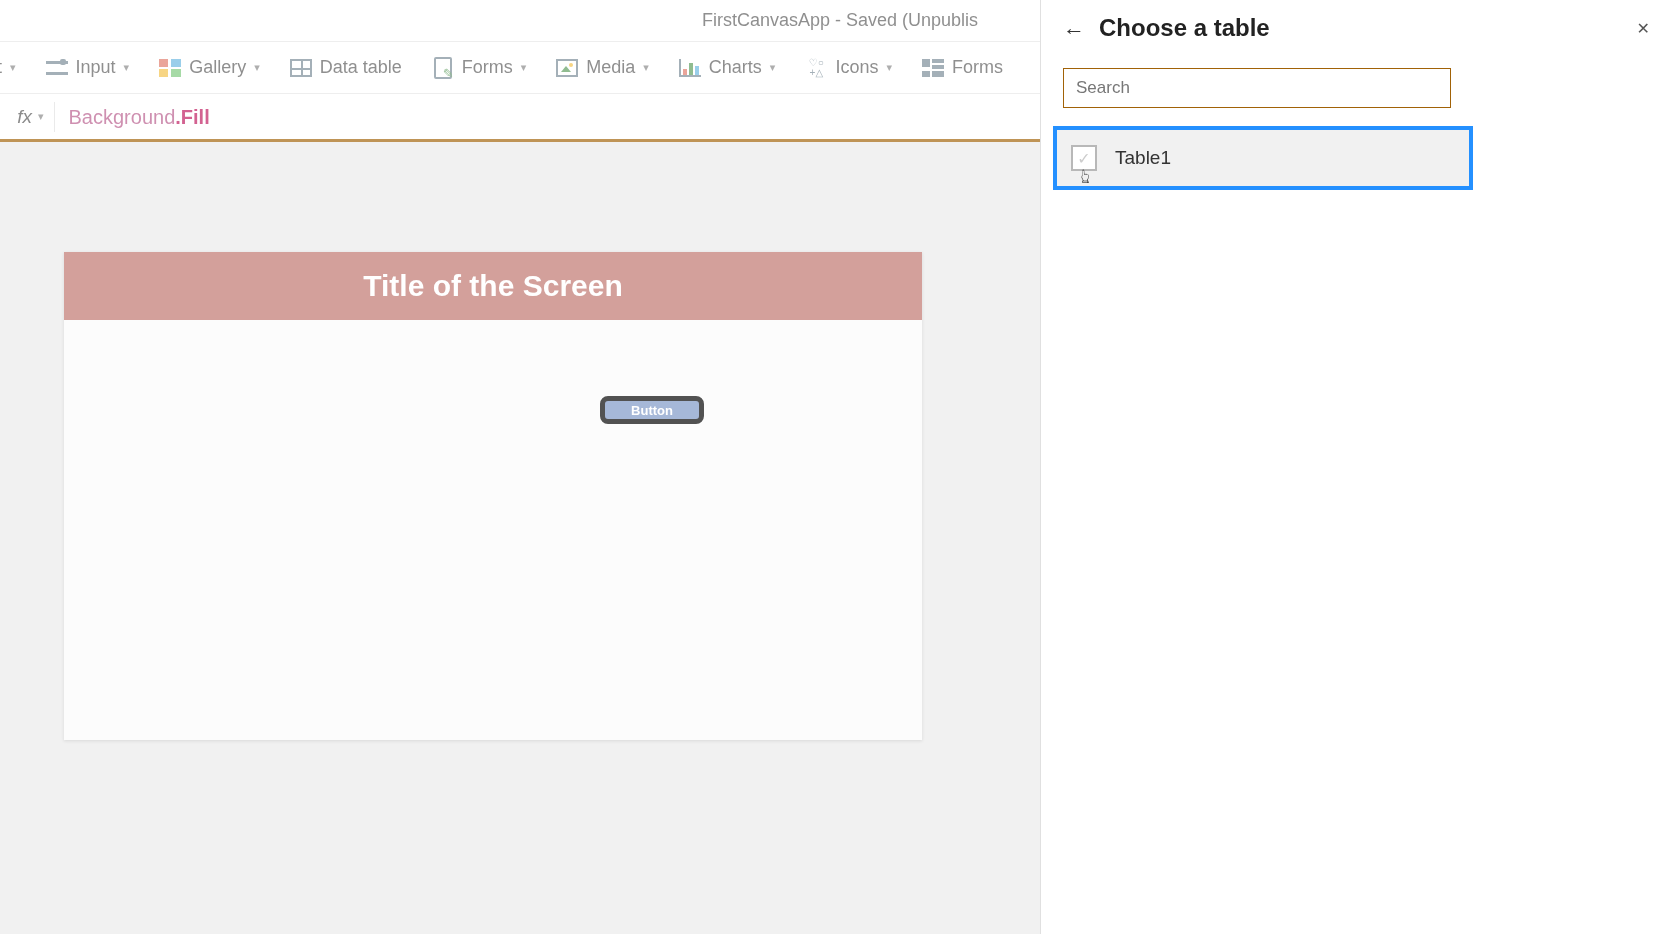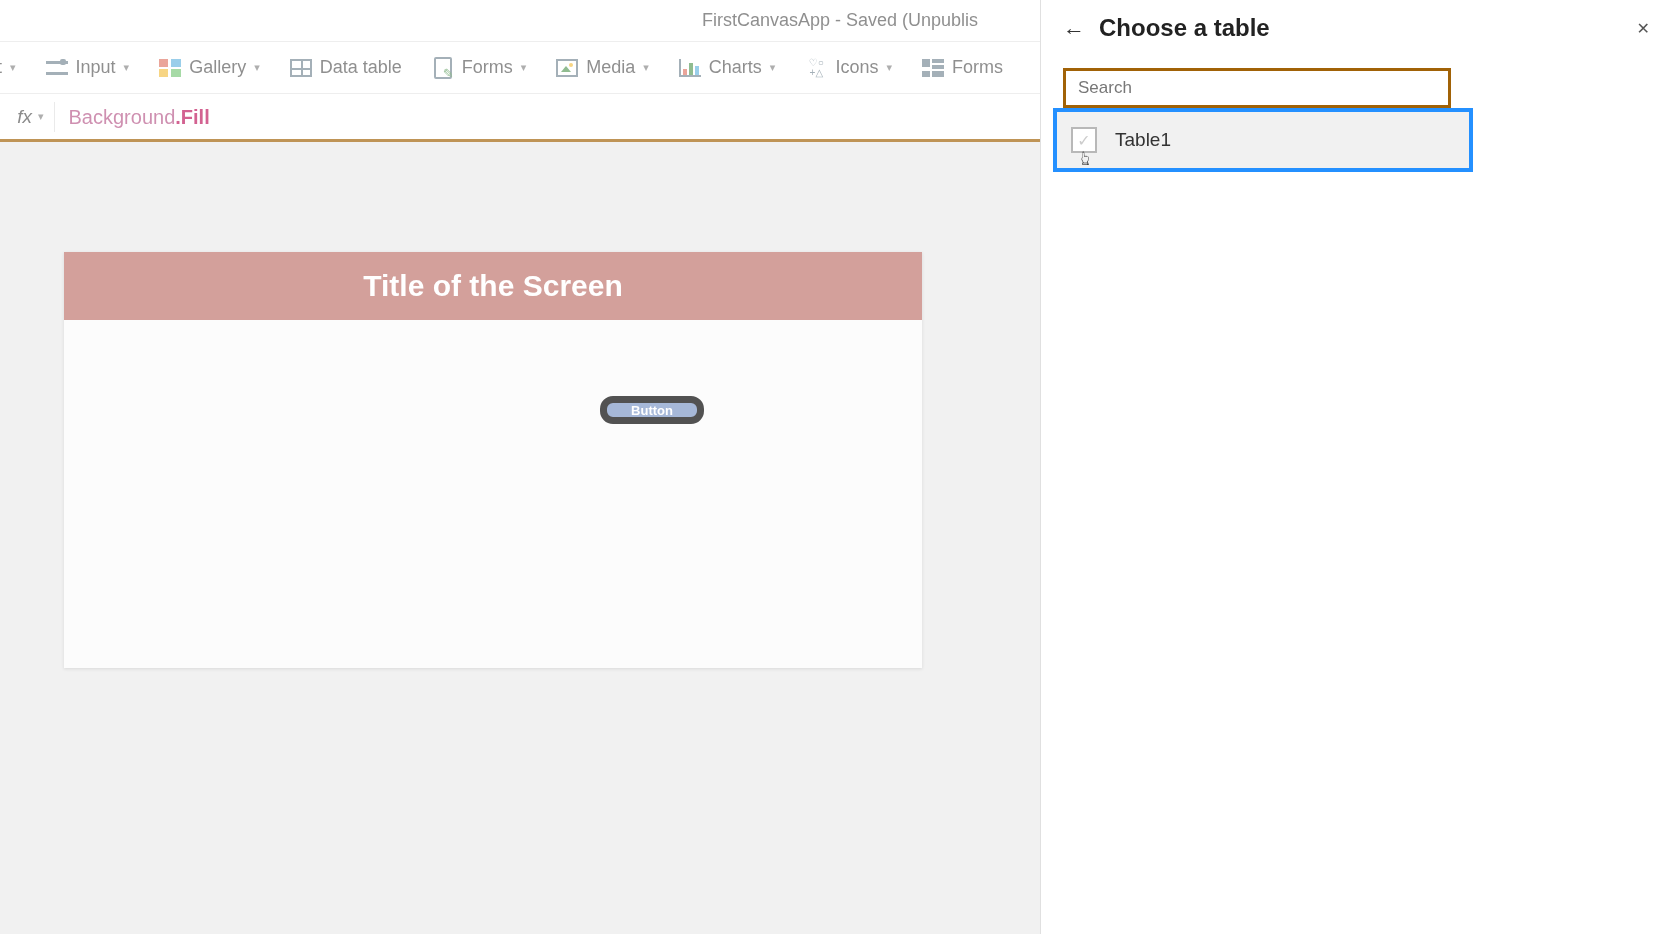--- a/index.html
+++ b/index.html
@@ -78,31 +78,31 @@
     .fx-code { font-family: Consolas, monospace; font-size: 20px; }
     .fx-code .ident { color:#b85c8c; }
     .fx-code .prop { color:#be185d;font-weight:bold; }
 
     
     .canvas-area {
       position: absolute; left: 0; top: 142px; width: 1680px; bottom: 0;
       background: #eaeaea;
     }
     .screen {
-      position: absolute; left: 64px; top: 110px; width: 858px; height: 416px;
+      position: absolute; left: 64px; top: 110px; width: 858px; height: 488px;
       background: #fbfbfb; box-shadow: 0 1px 3px rgba(0,0,0,0.15);
     }
     .screen-title {
       width: 100%; height: 68px; background: #be746c; color:#fff;
       display:flex; align-items:center; justify-content:center;
       font-size: 30px; font-weight: 600;
     }
     .screen-btn {
       position: absolute; left: 536px; top: 144px; width: 104px; height: 28px;
-      background: #7d97c6; color:#fff; border-radius: 13px; border: 7px solid #000000;
+      background: #7d97c6; color:#fff; border-radius: 8px; border: 5px solid #000000;
       display:flex; align-items:center; justify-content:center;
       font-size: 13px; font-weight: 600; cursor:pointer;
     }
 
     
     .scrim {
       position: absolute; left:0; top:0; width: 1040px; height: 934px;
       background: rgba(255,255,255,0.32); pointer-events:none;
     }
 
@@ -111,21 +111,22 @@
       position: absolute; right: 0; top: 0; width: 640px; height: 934px;
       background: #ffffff; border-left: 1px solid #e0e0e0;
       padding: 14px 22px;
     }
     .panel-header { display:flex; align-items:center; gap: 14px; margin-bottom: 26px; }
     .back-arrow { font-size: 22px; color:#333; cursor: pointer; line-height: 1; }
     .panel-title { font-size: 24px; font-weight:600; color:#222; flex:1;}
     .panel-close { font-size: 16px; color:#555; cursor:pointer; padding: 4px 8px;}
     .panel-search {
       display:block; width: 388px; height: 40px; padding: 0 12px;
-      border: 3px solid #a16207; font-size: 17px; color:#333; outline:none;
+      border: 1px solid #a16207; font-size: 17px; color:#333; outline:none;
+      margin-bottom: 18px;
     }
     .panel-search::placeholder { color:#777; }
 
     .table-row {
       width: 420px; height: 64px; border: 4px solid #2490ff;
       background: #f1f1f1; display:flex; align-items:center;
       padding: 0 14px; gap: 18px; cursor: pointer;
       margin-left: -10px;
     }
     .table-check {

